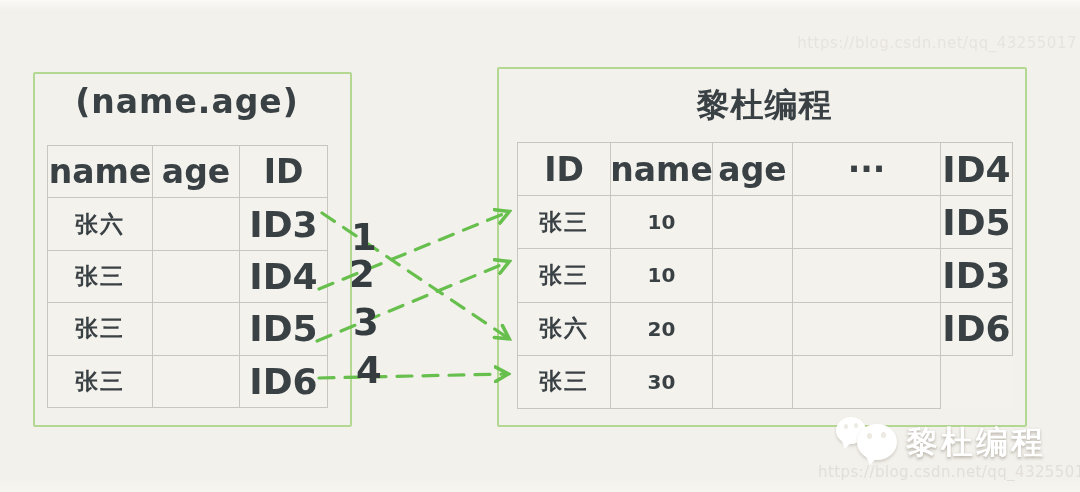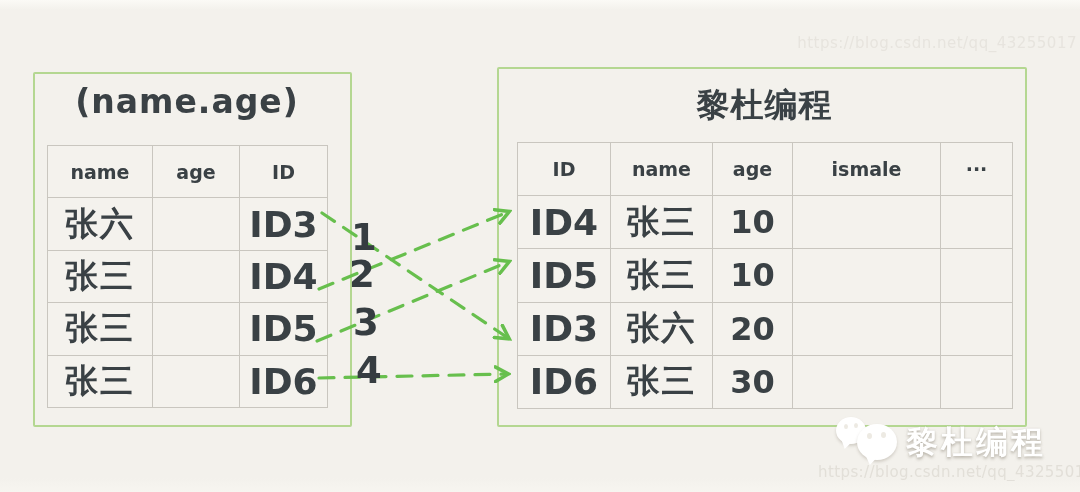--- a/index.html
+++ b/index.html
@@ -51,23 +51,23 @@
     grid-template-rows:repeat(5,53.2px);
   }
   .cell{
     border-right:1.5px solid #c9c6bf;
     border-bottom:1.5px solid #c9c6bf;
     display:flex;align-items:center;justify-content:center;
     font-weight:700;color:#3a4145;
     font-size:36px;
     overflow:hidden;white-space:nowrap;
   }
-  .cell.cjk{font-size:33px;letter-spacing:2px;}
-  .cell.hdr{font-size:19px;}
-  .cell.num{font-size:32px;}
+  .cell.cjk{font-size:23px;letter-spacing:2px;}
+  .cell.hdr{font-size:33px;}
+  .cell.num{font-size:20px;}
   
   .seq{
     position:absolute;
     font-size:37px;font-weight:700;color:#363d41;
     z-index:5;line-height:1;
   }
   
   #arrow-layer{position:absolute;left:0;top:0;width:1080px;height:492px;z-index:3;pointer-events:none;}
   
   .wm-top{
@@ -132,21 +132,20 @@
       <div class="cell">ID6</div>
     </div>
   </div>
 
   <div class="panel panel-right">
     <div class="panel-title">黎杜编程</div>
     <div class="grid grid-right">
       <div class="cell hdr">ID</div>
       <div class="cell hdr">name</div>
       <div class="cell hdr">age</div>
-      <div class="cell hdr">ismale</div>
       <div class="cell hdr">···</div>
 
       <div class="cell">ID4</div>
       <div class="cell cjk">张三</div>
       <div class="cell num">10</div>
       <div class="cell"></div>
       <div class="cell"></div>
 
       <div class="cell">ID5</div>
       <div class="cell cjk">张三</div>

